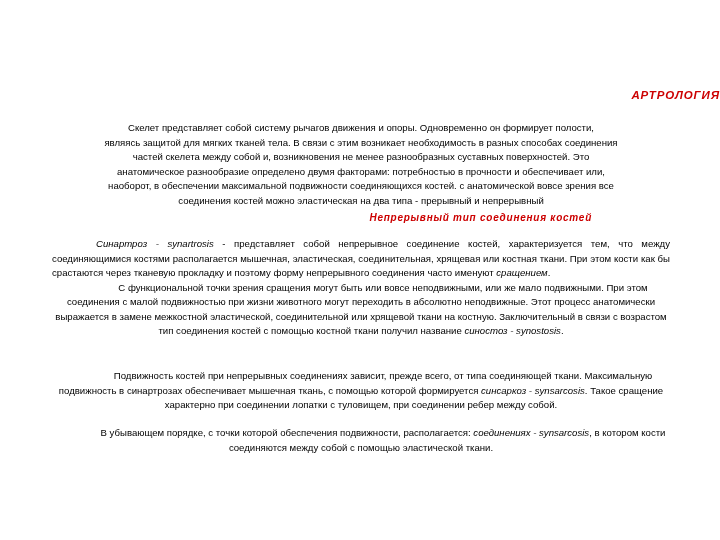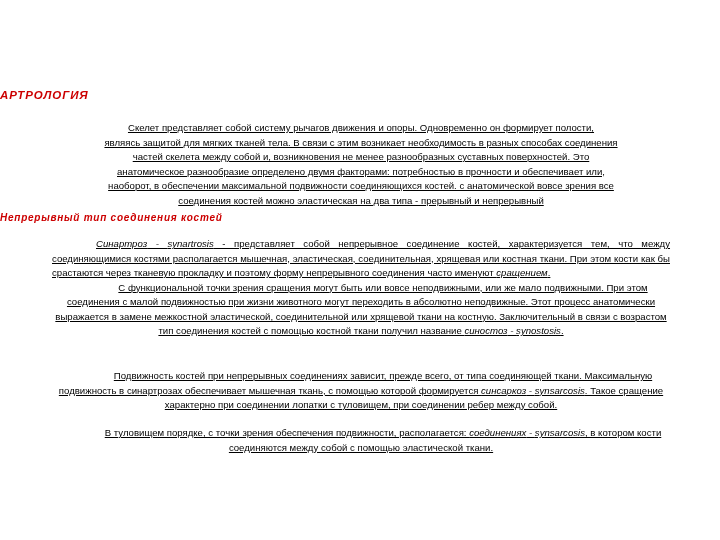--- a/index.html
+++ b/index.html
@@ -23,21 +23,21 @@
     background: #ffffff;
     box-sizing: border-box;
   }
 
   
   .slide-title {
     position: absolute;
     left: 0;
     top: 88px;
     width: 720px;
-    text-align: left;
+    text-align: right;
     font-family: "Liberation Sans", sans-serif;
     font-size: 11.5px;
     font-weight: bold;
     font-style: italic;
     letter-spacing: 0.9px;
     line-height: 14px;
     color: #cc0000;
     white-space: nowrap;
   }
 
@@ -45,40 +45,39 @@
   .indent {
     text-indent: 44px;
   }
 
   
   .section-heading {
     position: absolute;
     left: 0;
     top: 211px;
     width: 592px;
-    text-align: left;
+    text-align: right;
     font-size: 10px;
     font-weight: bold;
     font-style: italic;
     letter-spacing: 0.75px;
     line-height: 13px;
     color: #cc0000;
     white-space: nowrap;
   }
 
   
   .grp {
     position: absolute;
     left: 52px;
     width: 618px;
     font-size: 9.6px;
     line-height: 14.55px;
     color: #000000;
     text-align: justify;
-    text-decoration: underline;
   }
   .grp p {
     margin: 0;
     text-align: justify;
   }
   .grp p.lastline-left {
     text-align: center;
   }
   .grp p.centered {
     text-align: center;
@@ -119,16 +118,16 @@
     <p class="indent"><i>Синартроз</i><i> - </i><i>synartrosis</i><span> - представляет собой непрерывное соединение костей, характеризуется тем, что между соединяющимися костями располагается мышечная, эластическая, соединительная, хрящевая или костная ткани. При этом кости как бы срастаются через тканевую прокладку и поэтому форму непрерывного соединения часто именуют </span><i>сращением</i><span>.</span></p>
 
     <p class="indent lastline-left"><span>С функциональной точки зрения сращения могут быть или вовсе неподвижными, или же мало подвижными. При этом соединения с малой подвижностью при жизни животного могут переходить в абсолютно неподвижные. Этот процесс анатомически выражается в замене межкостной эластической, соединительной или хрящевой ткани на костную. Заключительный в связи с возрастом тип соединения костей с помощью костной ткани получил название </span><i>синостоз</i><i> - </i><i>synostosis</i><span>.</span></p>
   </div>
 
   <div class="grp g3">
     <p class="indent lastline-left"><span>Подвижность костей при непрерывных соединениях зависит, прежде всего, от типа соединяющей ткани. Максимальную подвижность в синартрозах обеспечивает мышечная ткань, с помощью которой формируется </span><i>синсаркоз</i><i> - </i><i>synsarcosis</i><span>. Такое сращение характерно при соединении лопатки с туловищем, при соединении ребер между собой.</span></p>
   </div>
 
   <div class="grp g4">
-    <p class="indent lastline-left"><span>В туловищем порядке, с точки зрения обеспечения подвижности, располагается: </span><i>соединениях</i><i> - </i><i>synsarcosis</i><span>, в котором кости соединяются между собой с помощью эластической ткани.</span></p>
+    <p class="indent lastline-left"><span>В убывающем порядке, с точки которой обеспечения подвижности, располагается: </span><i>соединениях</i><i> - </i><i>synsarcosis</i><span>, в котором кости соединяются между собой с помощью эластической ткани.</span></p>
   </div>
 
 </div>
 
 </body></html>

